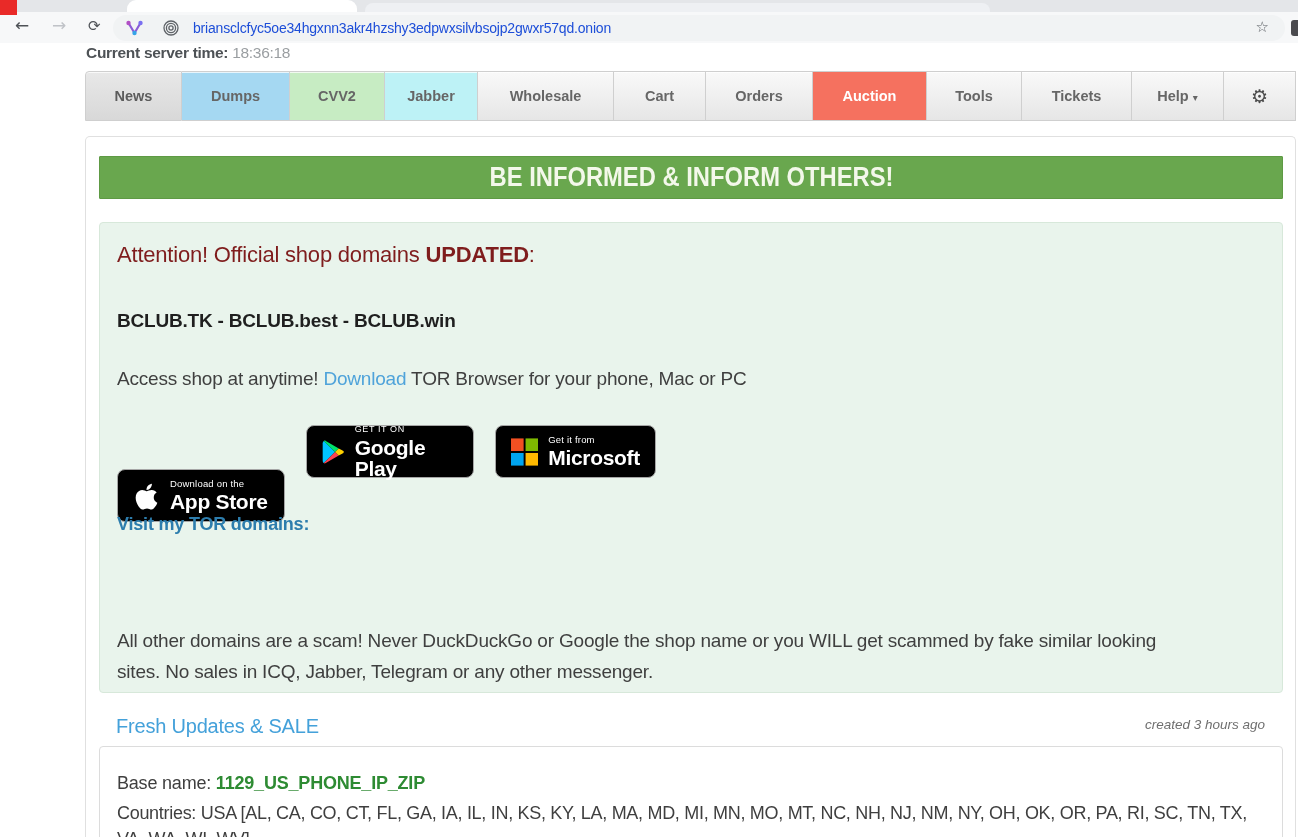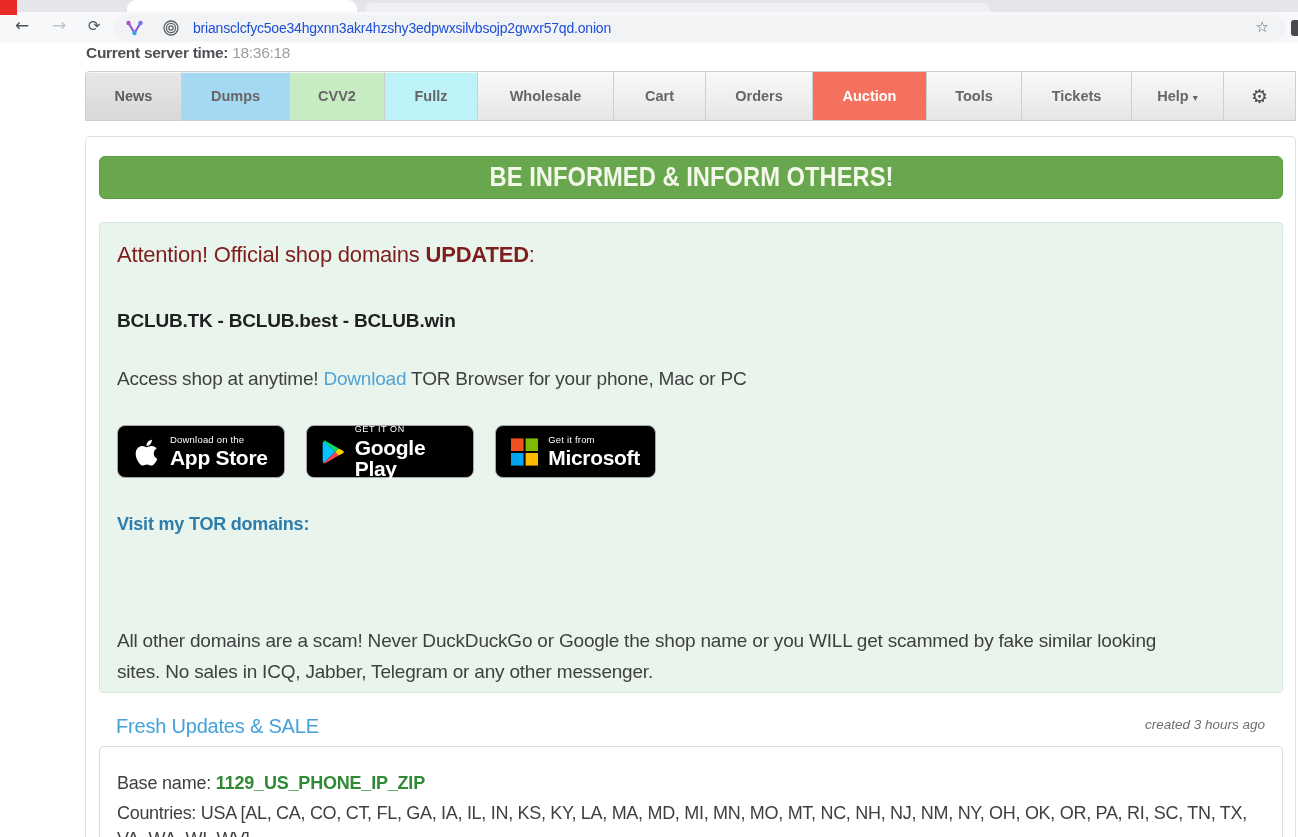--- a/index.html
+++ b/index.html
@@ -41,39 +41,39 @@
   .tab.t-fullz{background:#bdf2f6;}
   .tab.t-auction{background:#f5715f;color:#fff;box-shadow:none;}
   .tab .caret{font-family:"DejaVu Sans",sans-serif;font-size:10px;margin-left:4px;margin-top:3px;}
   .tab .gear{font-family:"DejaVu Sans",sans-serif;font-size:19px;color:#4a4a4a;font-weight:normal;}
 
   
   .panel{position:absolute;left:85px;top:136px;width:1211px;height:701px;background:#fff;
          border:1px solid #e0e0e0;border-bottom:none;border-radius:5px 5px 0 0;box-sizing:border-box;}
 
   .banner{position:absolute;left:13px;top:19px;width:1184px;height:43px;background:#69a74e;
-          border:1px solid #5e9a44;box-sizing:border-box;border-radius:6px;
+          border:1px solid #5e9a44;box-sizing:border-box;border-radius:1px;
           display:flex;align-items:center;justify-content:center;}
   .banner span{color:#f3f8ea;font-weight:bold;font-size:27px;transform:scaleX(.88);letter-spacing:0;white-space:nowrap;}
 
   .attention{position:absolute;left:13px;top:85px;width:1184px;height:471px;background:#e9f4ec;
              border:1px solid #d7e8da;border-radius:4px;box-sizing:border-box;}
   .att-heading{position:absolute;left:17px;top:19px;font-size:22px;color:#7f1d1d;letter-spacing:-0.2px;white-space:nowrap;}
   .att-heading b{font-weight:bold;}
   .bclub{position:absolute;left:17px;top:87px;font-size:19px;font-weight:bold;color:#1f1f1f;letter-spacing:-0.2px;white-space:nowrap;}
   .access{position:absolute;left:17px;top:145px;font-size:19px;color:#3f3f3f;letter-spacing:-0.2px;white-space:nowrap;}
   .access a{color:#4fa3da;text-decoration:none;cursor:pointer;}
   .badges{position:absolute;left:17px;top:202px;display:flex;gap:21px;}
   .badge{height:53px;background:#000;border:1px solid #a6a6a6;border-radius:8px;box-sizing:border-box;
          display:flex;align-items:center;padding:0 15px;cursor:pointer;}
   .badge .txt{display:flex;flex-direction:column;margin-left:10px;color:#fff;line-height:1;}
   .badge .l1{font-size:9.5px;margin-bottom:3px;letter-spacing:.2px;}
   .badge .l1.caps{font-size:9px;letter-spacing:.6px;}
   .badge .l2{font-size:21px;font-weight:bold;letter-spacing:-0.3px;}
-  .b-apple{width:168px;}
+  .b-apple{width:168px;margin-top:44px;}
   .b-gplay{width:168px;}
   .b-ms{width:161px;}
   .visit{position:absolute;left:17px;top:291px;font-size:18px;font-weight:bold;color:#2d7dad;letter-spacing:-0.2px;}
   .onion-url{position:absolute;left:17px;top:349px;font-size:19px;color:#3f3f3f;letter-spacing:-0.2px;white-space:nowrap;}
   .warning{position:absolute;left:17px;top:402px;font-size:19px;color:#3f3f3f;letter-spacing:-0.2px;line-height:31px;}
   .warning span{display:block;white-space:nowrap;}
 
   .fresh-row{position:absolute;left:30px;top:578px;width:1152px;}
   .fresh-heading{font-size:20px;color:#44a1da;cursor:pointer;letter-spacing:-0.2px;}
   .created{position:absolute;right:3px;top:2px;font-size:13.5px;font-style:italic;color:#6f6f6f;}
@@ -117,21 +117,21 @@
     </div>
     <div class="edge-ico"></div>
   </div>
 
   <div class="server-time"><b>Current server time:</b> <span>18:36:18</span></div>
 
   <div class="navbar">
     <div class="tab t-news" style="width:97px">News</div>
     <div class="tab t-dumps" style="width:108px">Dumps</div>
     <div class="tab t-cvv2" style="width:95px">CVV2</div>
-    <div class="tab t-fullz" style="width:93px">Fullz</div>
+    <div class="tab t-fullz" style="width:93px">Jabber</div>
     <div class="tab" style="width:136px">Wholesale</div>
     <div class="tab" style="width:92px">Cart</div>
     <div class="tab" style="width:107px">Orders</div>
     <div class="tab t-auction" style="width:114px">Auction</div>
     <div class="tab" style="width:95px">Tools</div>
     <div class="tab" style="width:110px">Tickets</div>
     <div class="tab" style="width:92px">
       <span>Help</span>
       <span class="caret">▾</span>
     </div>

